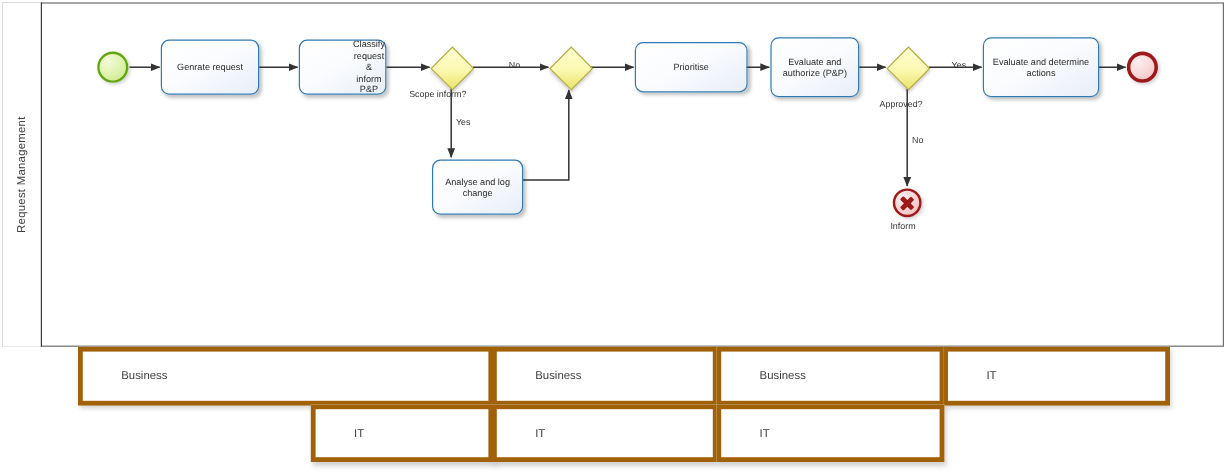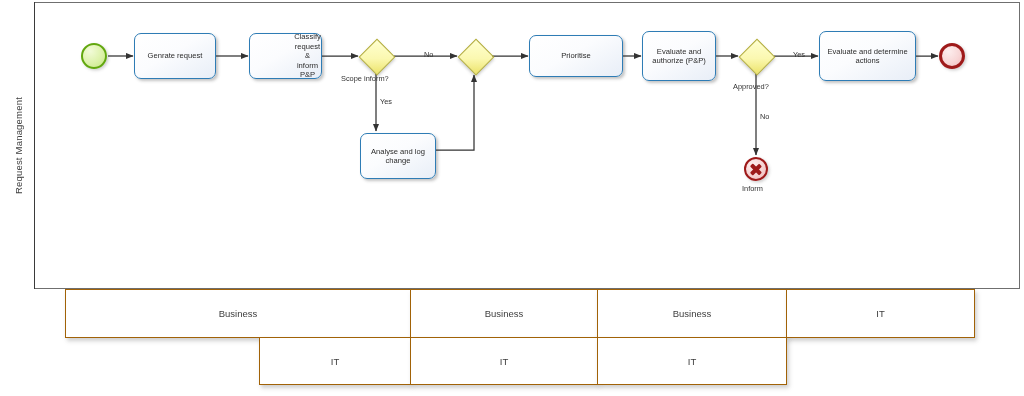--- a/index.html
+++ b/index.html
@@ -153,26 +153,26 @@
     font-size: 7.4px;
     color: #333333;
     white-space: nowrap;
     font-family: "Liberation Sans", sans-serif;
   }
 
   
   .lane-box {
     position: absolute;
     box-sizing: border-box;
-    border: 1px solid #a16207;
-    background: #ffffff;
-    display: flex;
-    align-items: center;
-    justify-content: center;
+    border: 4px solid #a16207;
+    background: #ffffff;
+    display: flex;
+    align-items: center;
     box-shadow: 2px 3px 4px rgba(120,120,120,.35);
+    padding-left: 32px;
   }
   .lane-label {
     font-size: 9.5px;
     color: #3d3d3d;
     font-family: "Liberation Sans", sans-serif;
   }
 </style>
 </head>
 <body>
 

